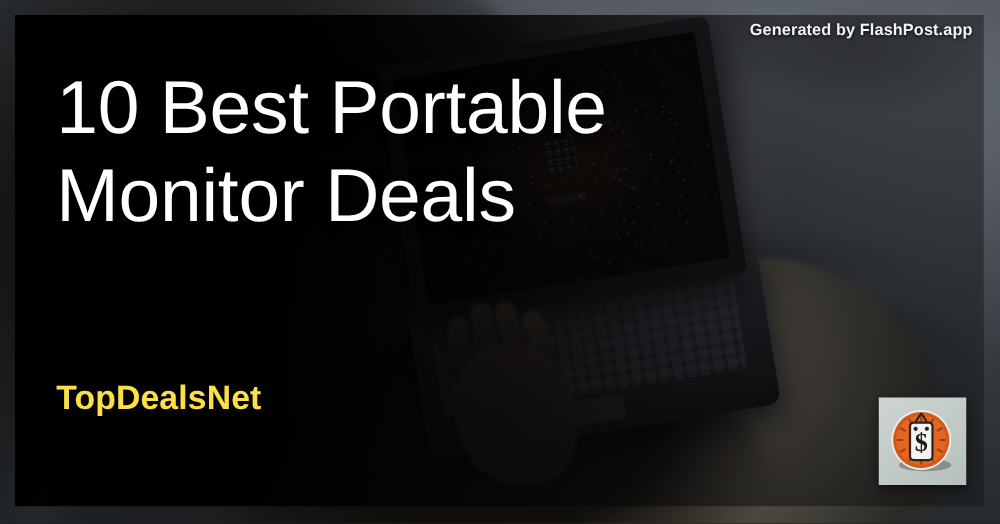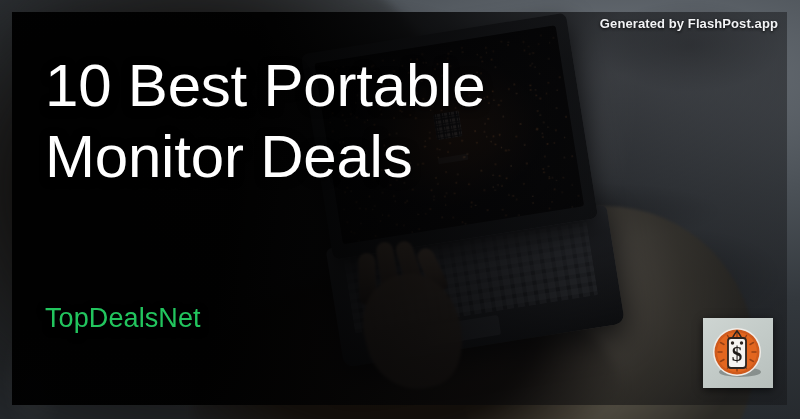--- a/index.html
+++ b/index.html
@@ -289,23 +289,23 @@
     line-height: 1.19;
     letter-spacing: -0.2px;
     text-shadow: 0 2px 10px rgba(0,0,0,.85);
   }
 
   
   .brand {
     position: absolute;
     left: 45px;
     top: 303px;
-    color: #22c55e;
+    color: #fde047;
     font-size: 27px;
-    font-weight: normal;
+    font-weight: bold;
     letter-spacing: .1px;
     text-shadow: 0 2px 8px rgba(0,0,0,.85);
   }
 
   
   .logo-badge {
     position: absolute;
     left: 703px;
     top: 318px;
     width: 70px;

